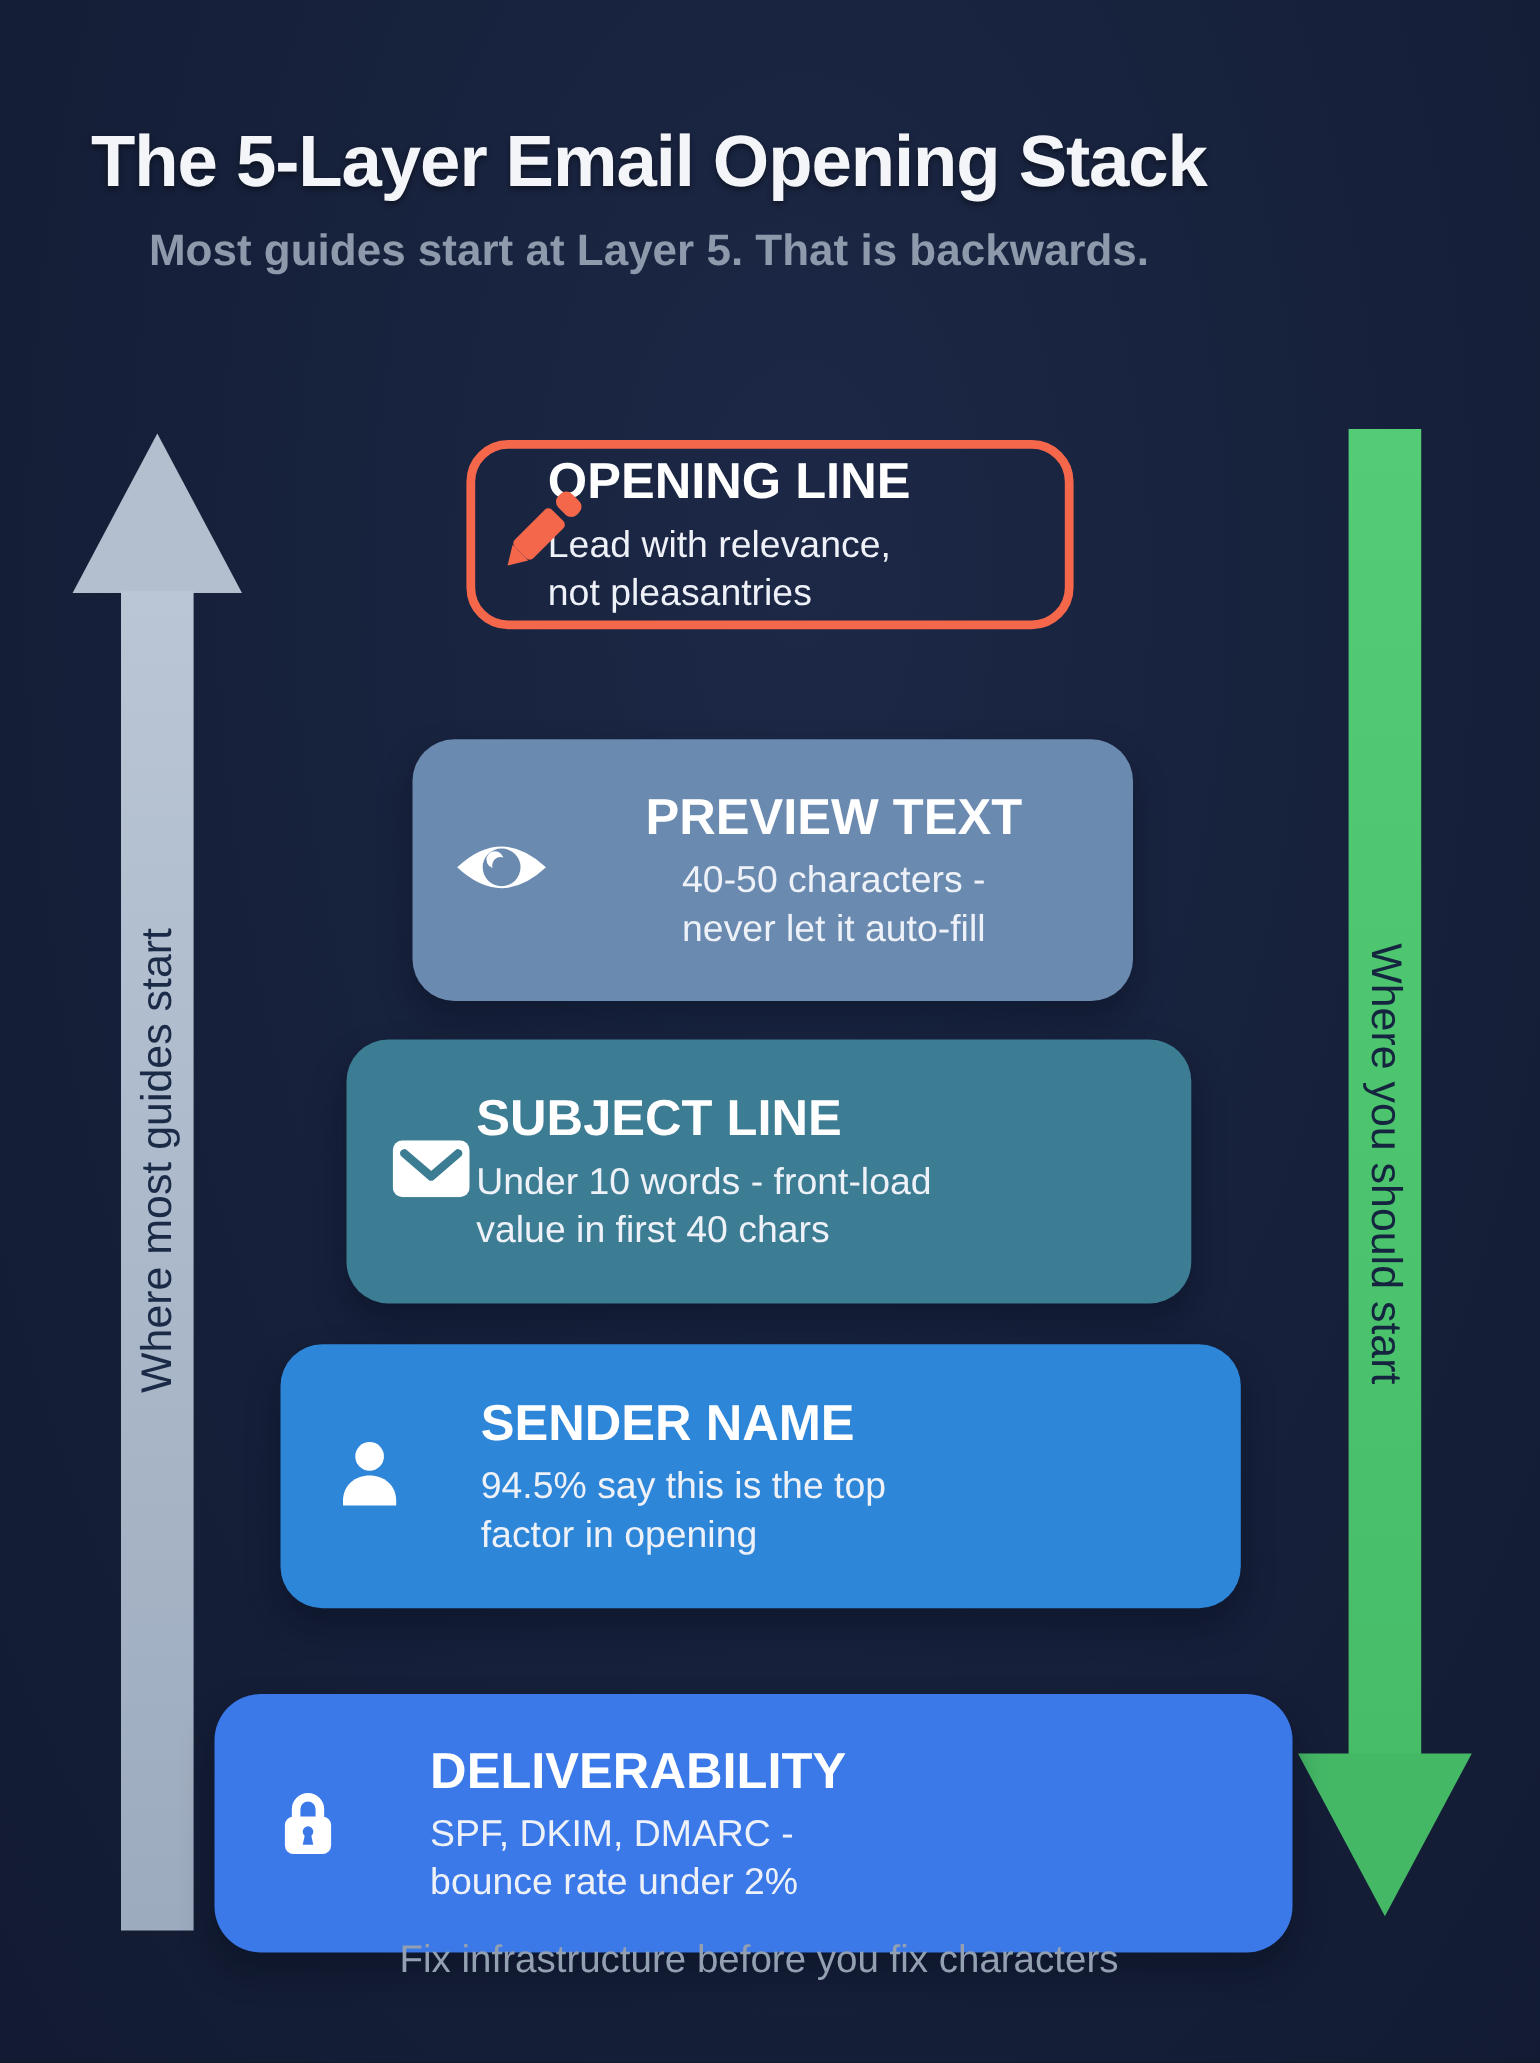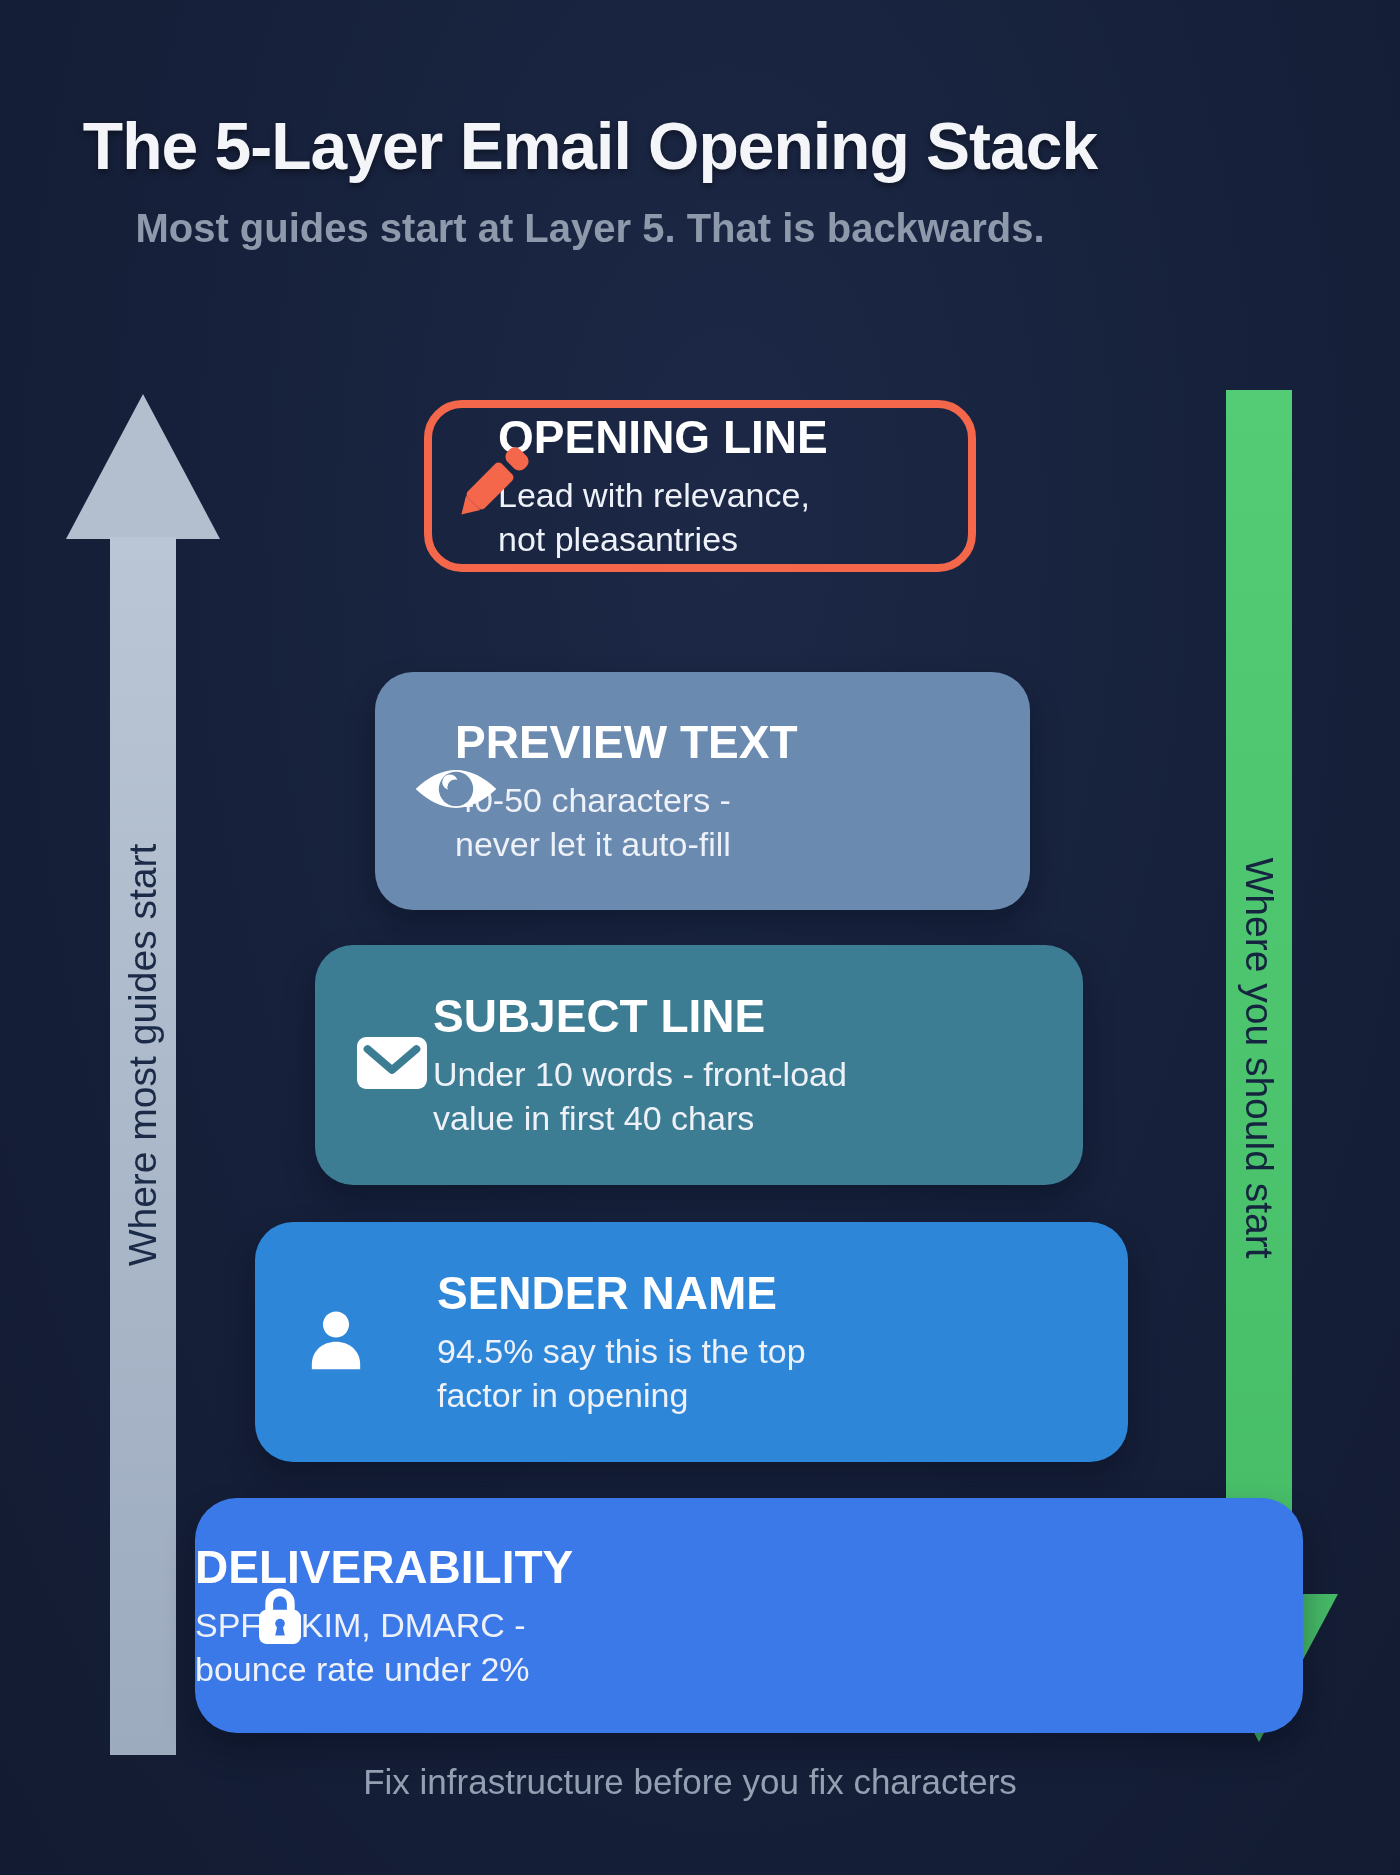--- a/index.html
+++ b/index.html
@@ -45,30 +45,30 @@
     position:absolute;border-radius:38px;display:flex;flex-direction:column;
     justify-content:center;box-shadow:0 16px 30px rgba(4,9,22,.35);
   }
   .layer .ttl{color:#ffffff;font-weight:700;font-size:46px;letter-spacing:0;}
   .layer .desc{color:#eef2f8;font-size:34px;line-height:1.28;margin-top:10px;white-space:pre-line;}
   .icon{position:absolute;top:50%;transform:translateY(-50%);}
   
   .layer1{left:424px;top:400px;width:552px;height:172px;border:8px solid #f4674a;background:transparent;box-shadow:none;padding-left:66px;box-sizing:border-box;}
   .layer1 .icon{left:14px;width:92px;}
   
-  .layer2{left:375px;top:672px;width:655px;height:238px;background:#6a8ab0;padding-left:80px;box-sizing:border-box;}
+  .layer2{left:375px;top:672px;width:655px;height:238px;background:#6a8ab0;padding-left:111px;box-sizing:border-box;align-items:center;}
   .layer2 .icon{left:38px;width:86px;}
   
   .layer3{left:315px;top:945px;width:768px;height:240px;background:#3d7d94;padding-left:118px;box-sizing:border-box;}
   .layer3 .icon{left:42px;width:70px;}
   
   .layer4{left:255px;top:1222px;width:873px;height:240px;background:#2e86d8;padding-left:182px;box-sizing:border-box;}
   .layer4 .icon{left:50px;width:62px;}
   
-  .layer5{left:195px;top:1498px;width:1108px;height:235px;background:#3b79e9;border-radius:42px;box-sizing:border-box;}
+  .layer5{left:195px;top:1540px;width:980px;height:235px;background:#3b79e9;border-radius:42px;padding-left:196px;box-sizing:border-box;}
   .layer5 .icon{left:55px;width:60px;}
   
   .footer{
     position:absolute;top:1762px;left:0;width:1380px;text-align:center;
     color:#93a0b2;font-size:35px;
   }
 </style>
 </head>
 <body>
 

